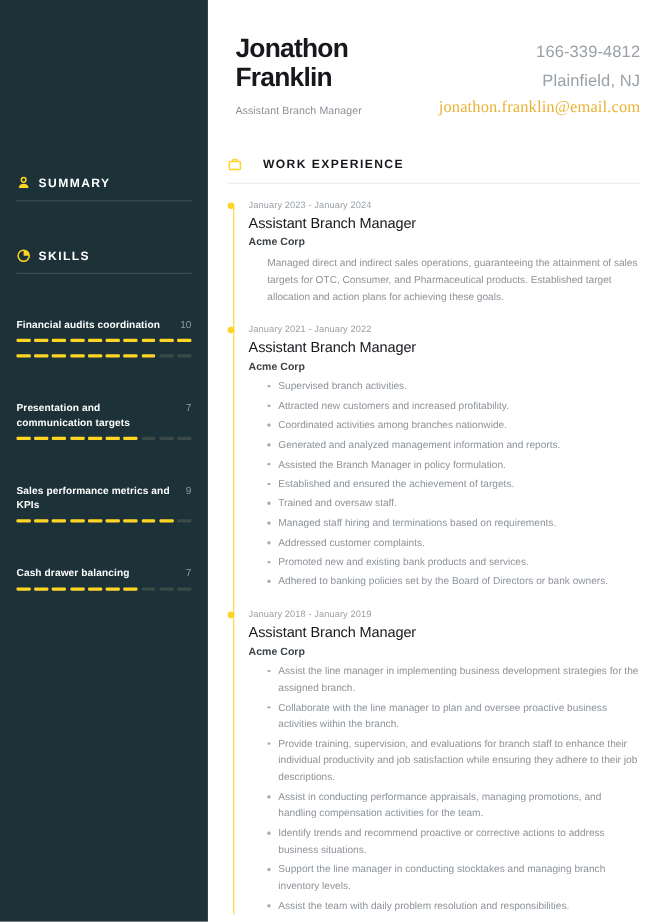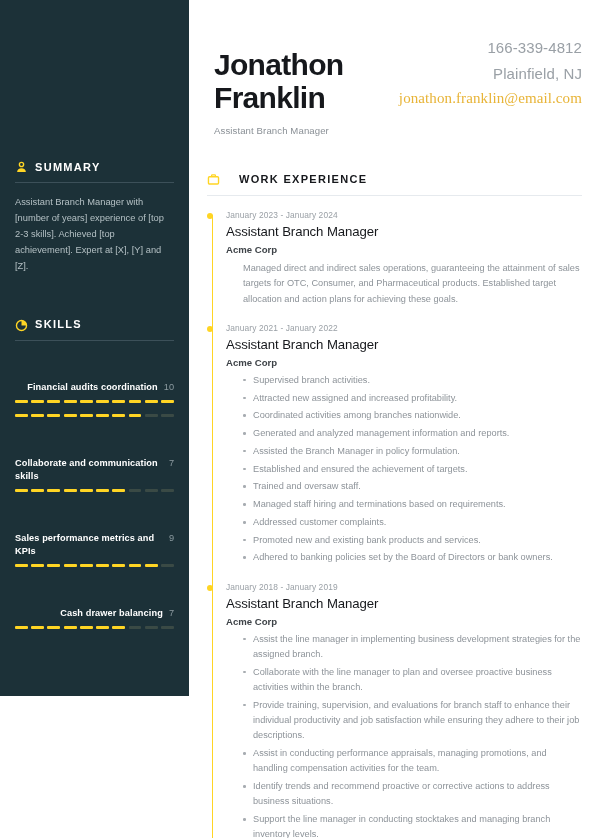--- a/index.html
+++ b/index.html
@@ -6,21 +6,21 @@
   html, body {
     width:594px; height:838px;
     font-family:"Liberation Sans", sans-serif;
     background:#ffffff;
     overflow:hidden;
   }
   .page { display:flex; width:594px; height:838px; background:#fff; }
 
   
   .sidebar {
-    width:189px; min-width:189px; height:696px;
+    width:189px; min-width:189px; height:838px;
     background:#1c3138;
     padding:0 15px;
     color:#c9d3d6;
   }
   .side-section { margin-top:0; }
   .side-head {
     display:flex; align-items:center; gap:7px;
     margin-top:160px;
   }
   .side-head.skills { margin-top:43px; }
@@ -31,39 +31,38 @@
   }
   .side-rule {
     height:1px; background:#3c5059; margin-top:9px; margin-bottom:12px;
   }
   .summary-text {
     font-size:9.3px; line-height:1.72; color:#b4c0c4;
   }
 
   
   .skill { margin-bottom:11px; }
-  .skill-row { display:flex; align-items:flex-start; justify-content:flex-end; gap:6px;margin-top:40px; }
+  .skill-row { display:flex; align-items:flex-start; justify-content:space-between; gap:6px;margin-top:40px; }
   .skill-name {
     font-size:9.2px; font-weight:bold; color:#ffffff; line-height:1.42;
     letter-spacing:.1px;
   }
   .skill-val { font-size:9.2px; color:#8d9ca1; flex:0 0 auto; line-height:1.42; }
   .skill-bar { display:flex; gap:3.4px; margin-top:6px; }
   .seg { height:3px; flex:1 1 0; border-radius:1px; background:#ffd524; }
   .seg.off { background:#3a4a45; }
 
   
   .main { flex:1 1 auto; height:838px; padding:26px 12px 0 18px; position:relative; }
 
   .hdr { display:flex; justify-content:space-between; align-items:flex-start; }
   .hdr-left { padding-top:6px; padding-left:7px; }
   .name {
-    font-size:30px; line-height:1.1; font-weight:bold; color:#16181c;
+    font-size:24px; line-height:1.1; font-weight:bold; color:#16181c;
     letter-spacing:-.7px;
-    margin-top:16px;
   }
   .role { font-size:9.6px; color:#8a9096; margin-top:11px; letter-spacing:.1px; }
   .hdr-right { text-align:right; padding-top:13px; }
   .ctc { font-size:15px; color:#9aa0a6; margin-bottom:8.5px; letter-spacing:.1px; }
   .ctc.email { color:#e8b437; margin-bottom:0;font-family:Liberation Serif, serif; }
 
   .sec-head { display:flex; align-items:center; gap:19px; margin-top:36px; }
   .sec-head .ico { width:13px; height:13px; display:block; flex:0 0 auto; }
   .sec-title { font-size:11px; font-weight:bold; color:#16181c; letter-spacing:1.3px; }
   .sec-rule { height:1px; background:#e6eaee; margin-top:10px; }
@@ -107,21 +106,20 @@
       <div class="side-head">
         <span class="ico">
           <svg viewBox="0 0 16 16" width="13" height="13">
             <circle cx="8" cy="4.3" r="2.6" fill="none" stroke="#ffd524" stroke-width="1.7"></circle>
             <path d="M2.6 13.4c0-3 2.4-4.6 5.4-4.6s5.4 1.6 5.4 4.6z" fill="#ffd524"></path>
           </svg>
         </span>
         <span class="side-title">SUMMARY</span>
       </div>
       <div class="side-rule"></div>
-      <p class="summary-text">Assistant Branch Manager with [number of years] experience of [top 2-3 skills]. Achieved [top achievement]. Expert at [X], [Y] and [Z].</p>
     </div>
 
     <div class="side-section">
       <div class="side-head skills">
         <span class="ico">
           <svg viewBox="0 0 16 16" width="13" height="13">
             <circle cx="8" cy="8" r="6.2" fill="none" stroke="#ffd524" stroke-width="1.7"></circle>
             <path d="M8 8 L8 1.8 A6.2 6.2 0 0 1 14.2 8 Z" fill="#ffd524"></path>
           </svg>
         </span>
@@ -156,21 +154,21 @@
               <span class="seg"></span>
               <span class="seg"></span>
               <span class="seg"></span>
               <span class="seg"></span>
               <span class="seg off"></span>
               <span class="seg off"></span>
             </div>
           </div>
           <div class="skill">
             <div class="skill-row">
-              <span class="skill-name">Collaborate and communication skills</span>
+              <span class="skill-name">Presentation and communication targets</span>
               <span class="skill-val">7</span>
             </div>
             <div class="skill-bar">
               <span class="seg"></span>
               <span class="seg"></span>
               <span class="seg"></span>
               <span class="seg"></span>
               <span class="seg"></span>
               <span class="seg"></span>
               <span class="seg"></span>
@@ -259,21 +257,21 @@
               <div class="job-co">Acme Corp</div>
               <div class="job-desc">Managed direct and indirect sales operations, guaranteeing the attainment of sales targets for OTC, Consumer, and Pharmaceutical products. Established target allocation and action plans for achieving these goals.</div>
             </div>
             <div class="job">
               <span class="dot"></span>
               <div class="job-date">January 2021 - January 2022</div>
               <div class="job-title">Assistant Branch Manager</div>
               <div class="job-co">Acme Corp</div>
               <ul class="job-bullets">
                 <li>Supervised branch activities.</li>
-                <li>Attracted new assigned and increased profitability.</li>
+                <li>Attracted new customers and increased profitability.</li>
                 <li>Coordinated activities among branches nationwide.</li>
                 <li>Generated and analyzed management information and reports.</li>
                 <li>Assisted the Branch Manager in policy formulation.</li>
                 <li>Established and ensured the achievement of targets.</li>
                 <li>Trained and oversaw staff.</li>
                 <li>Managed staff hiring and terminations based on requirements.</li>
                 <li>Addressed customer complaints.</li>
                 <li>Promoted new and existing bank products and services.</li>
                 <li>Adhered to banking policies set by the Board of Directors or bank owners.</li>
               </ul>

